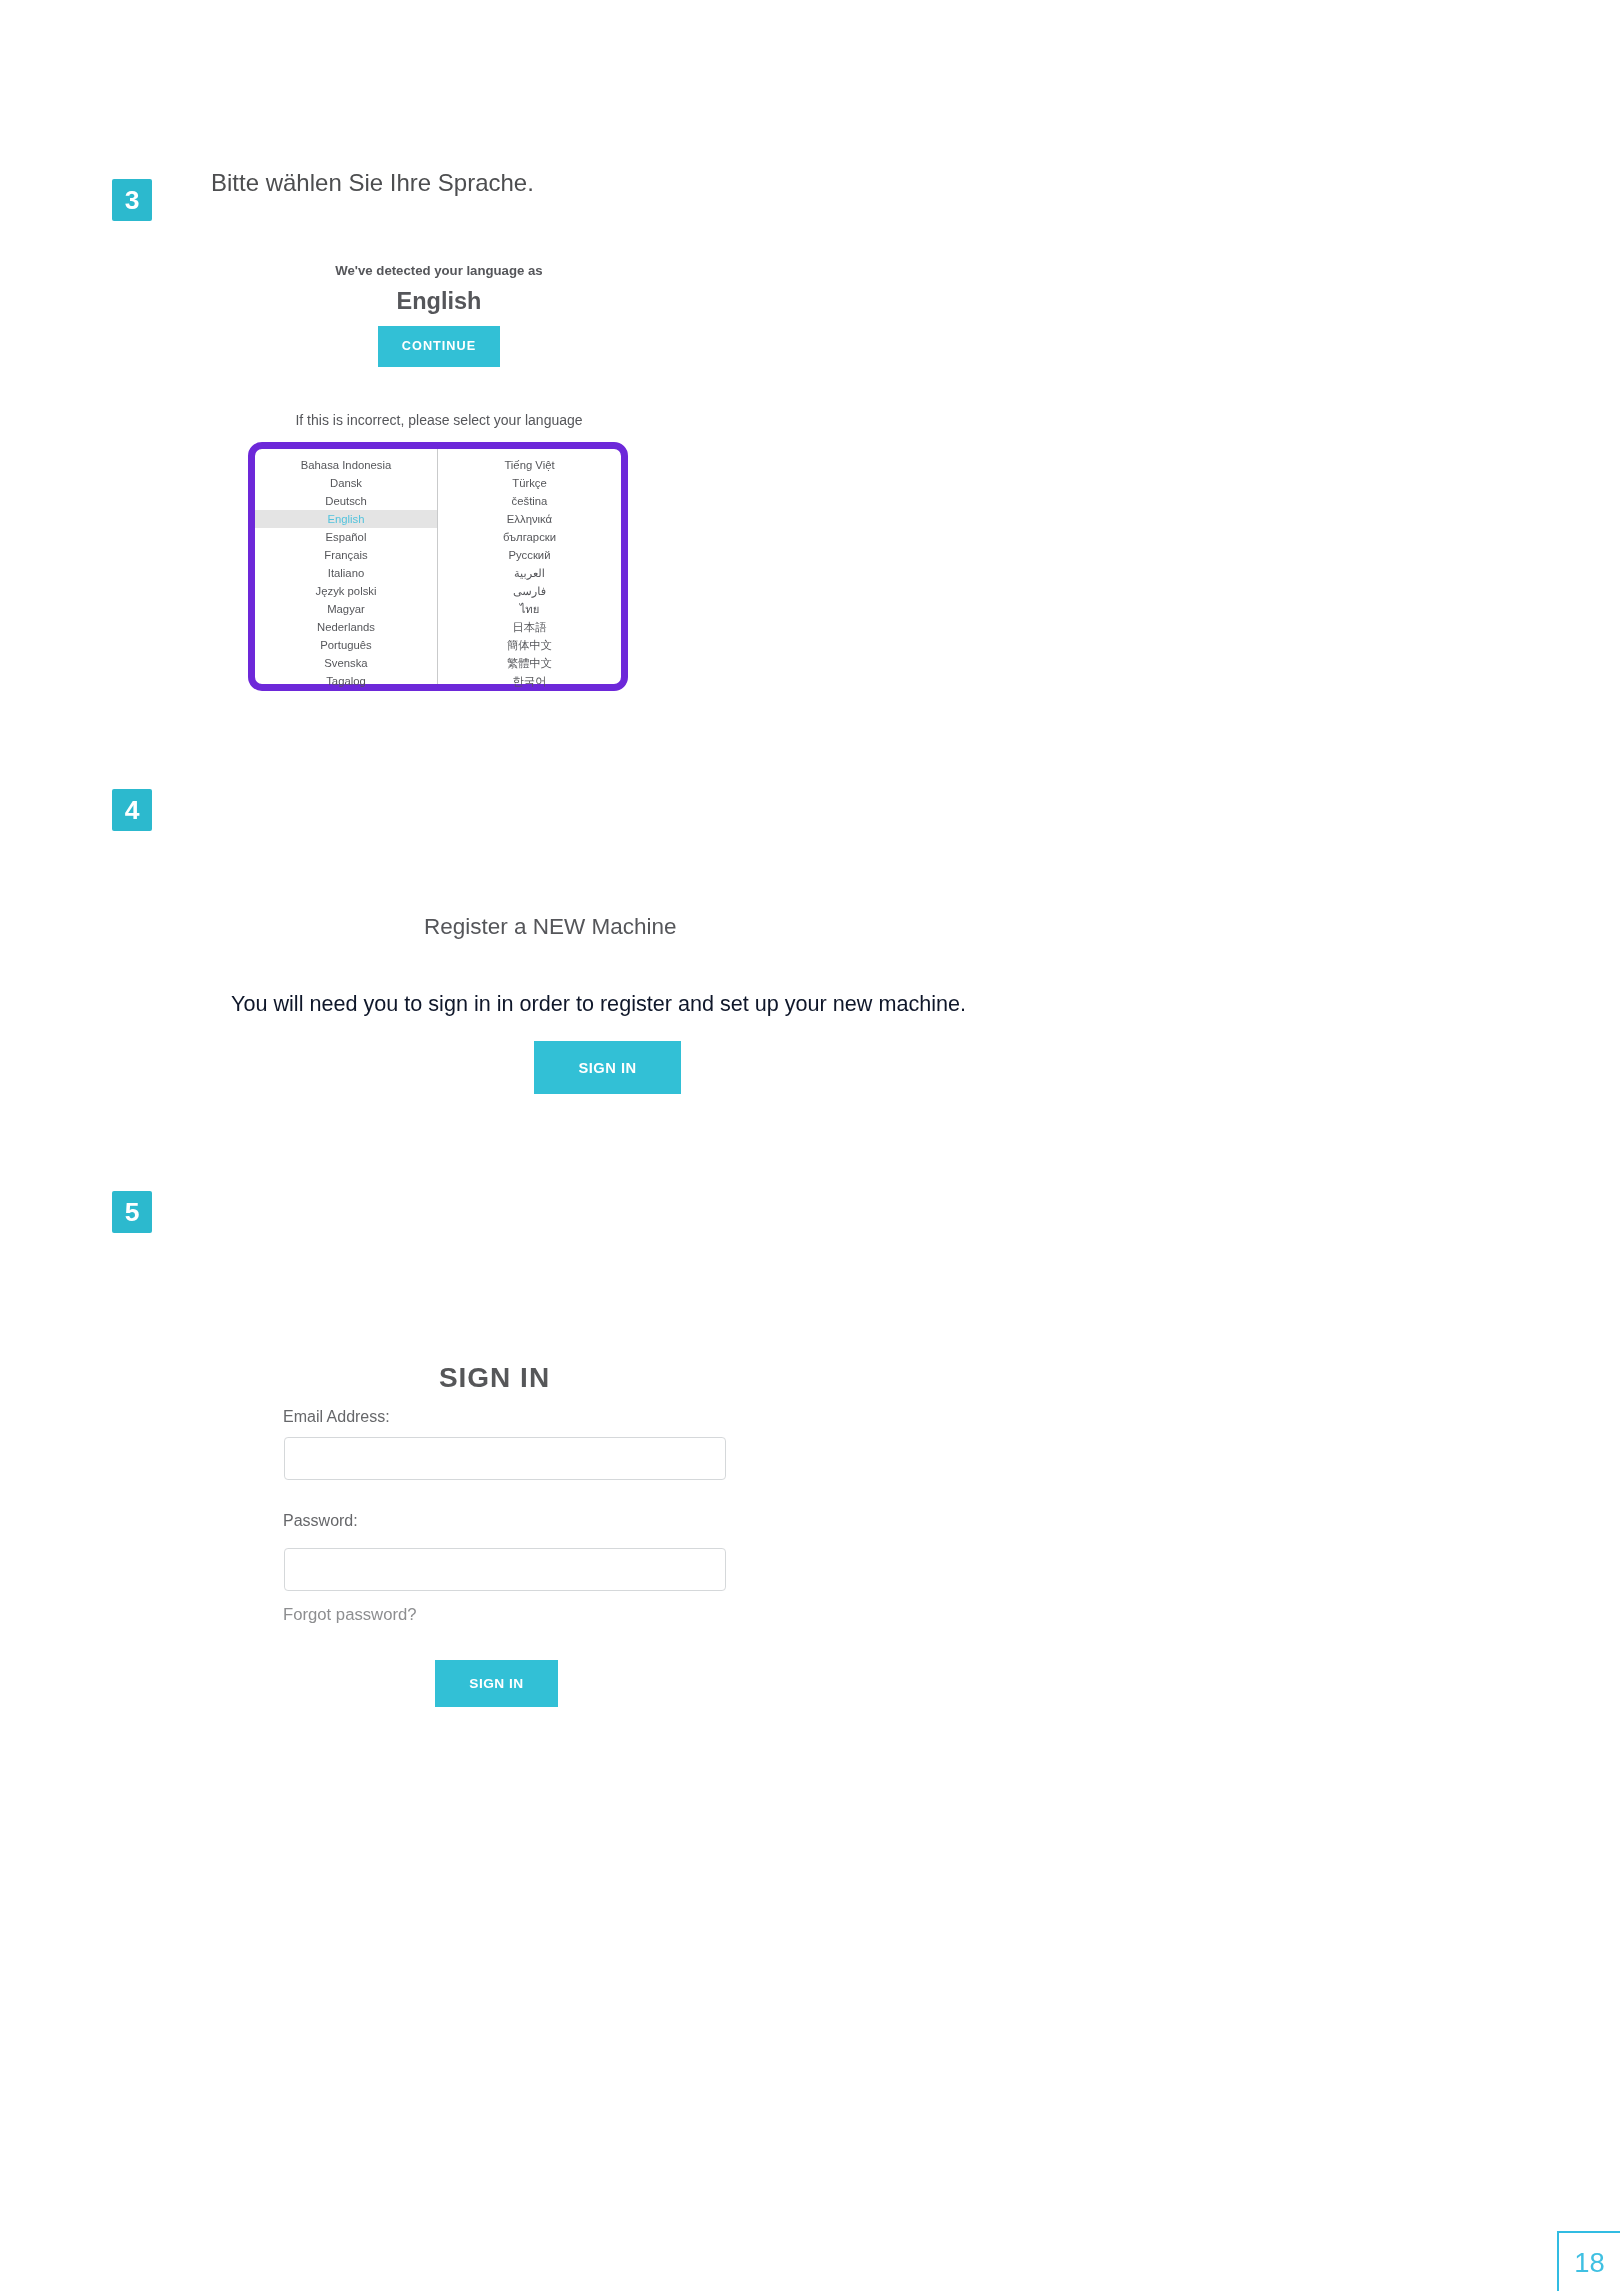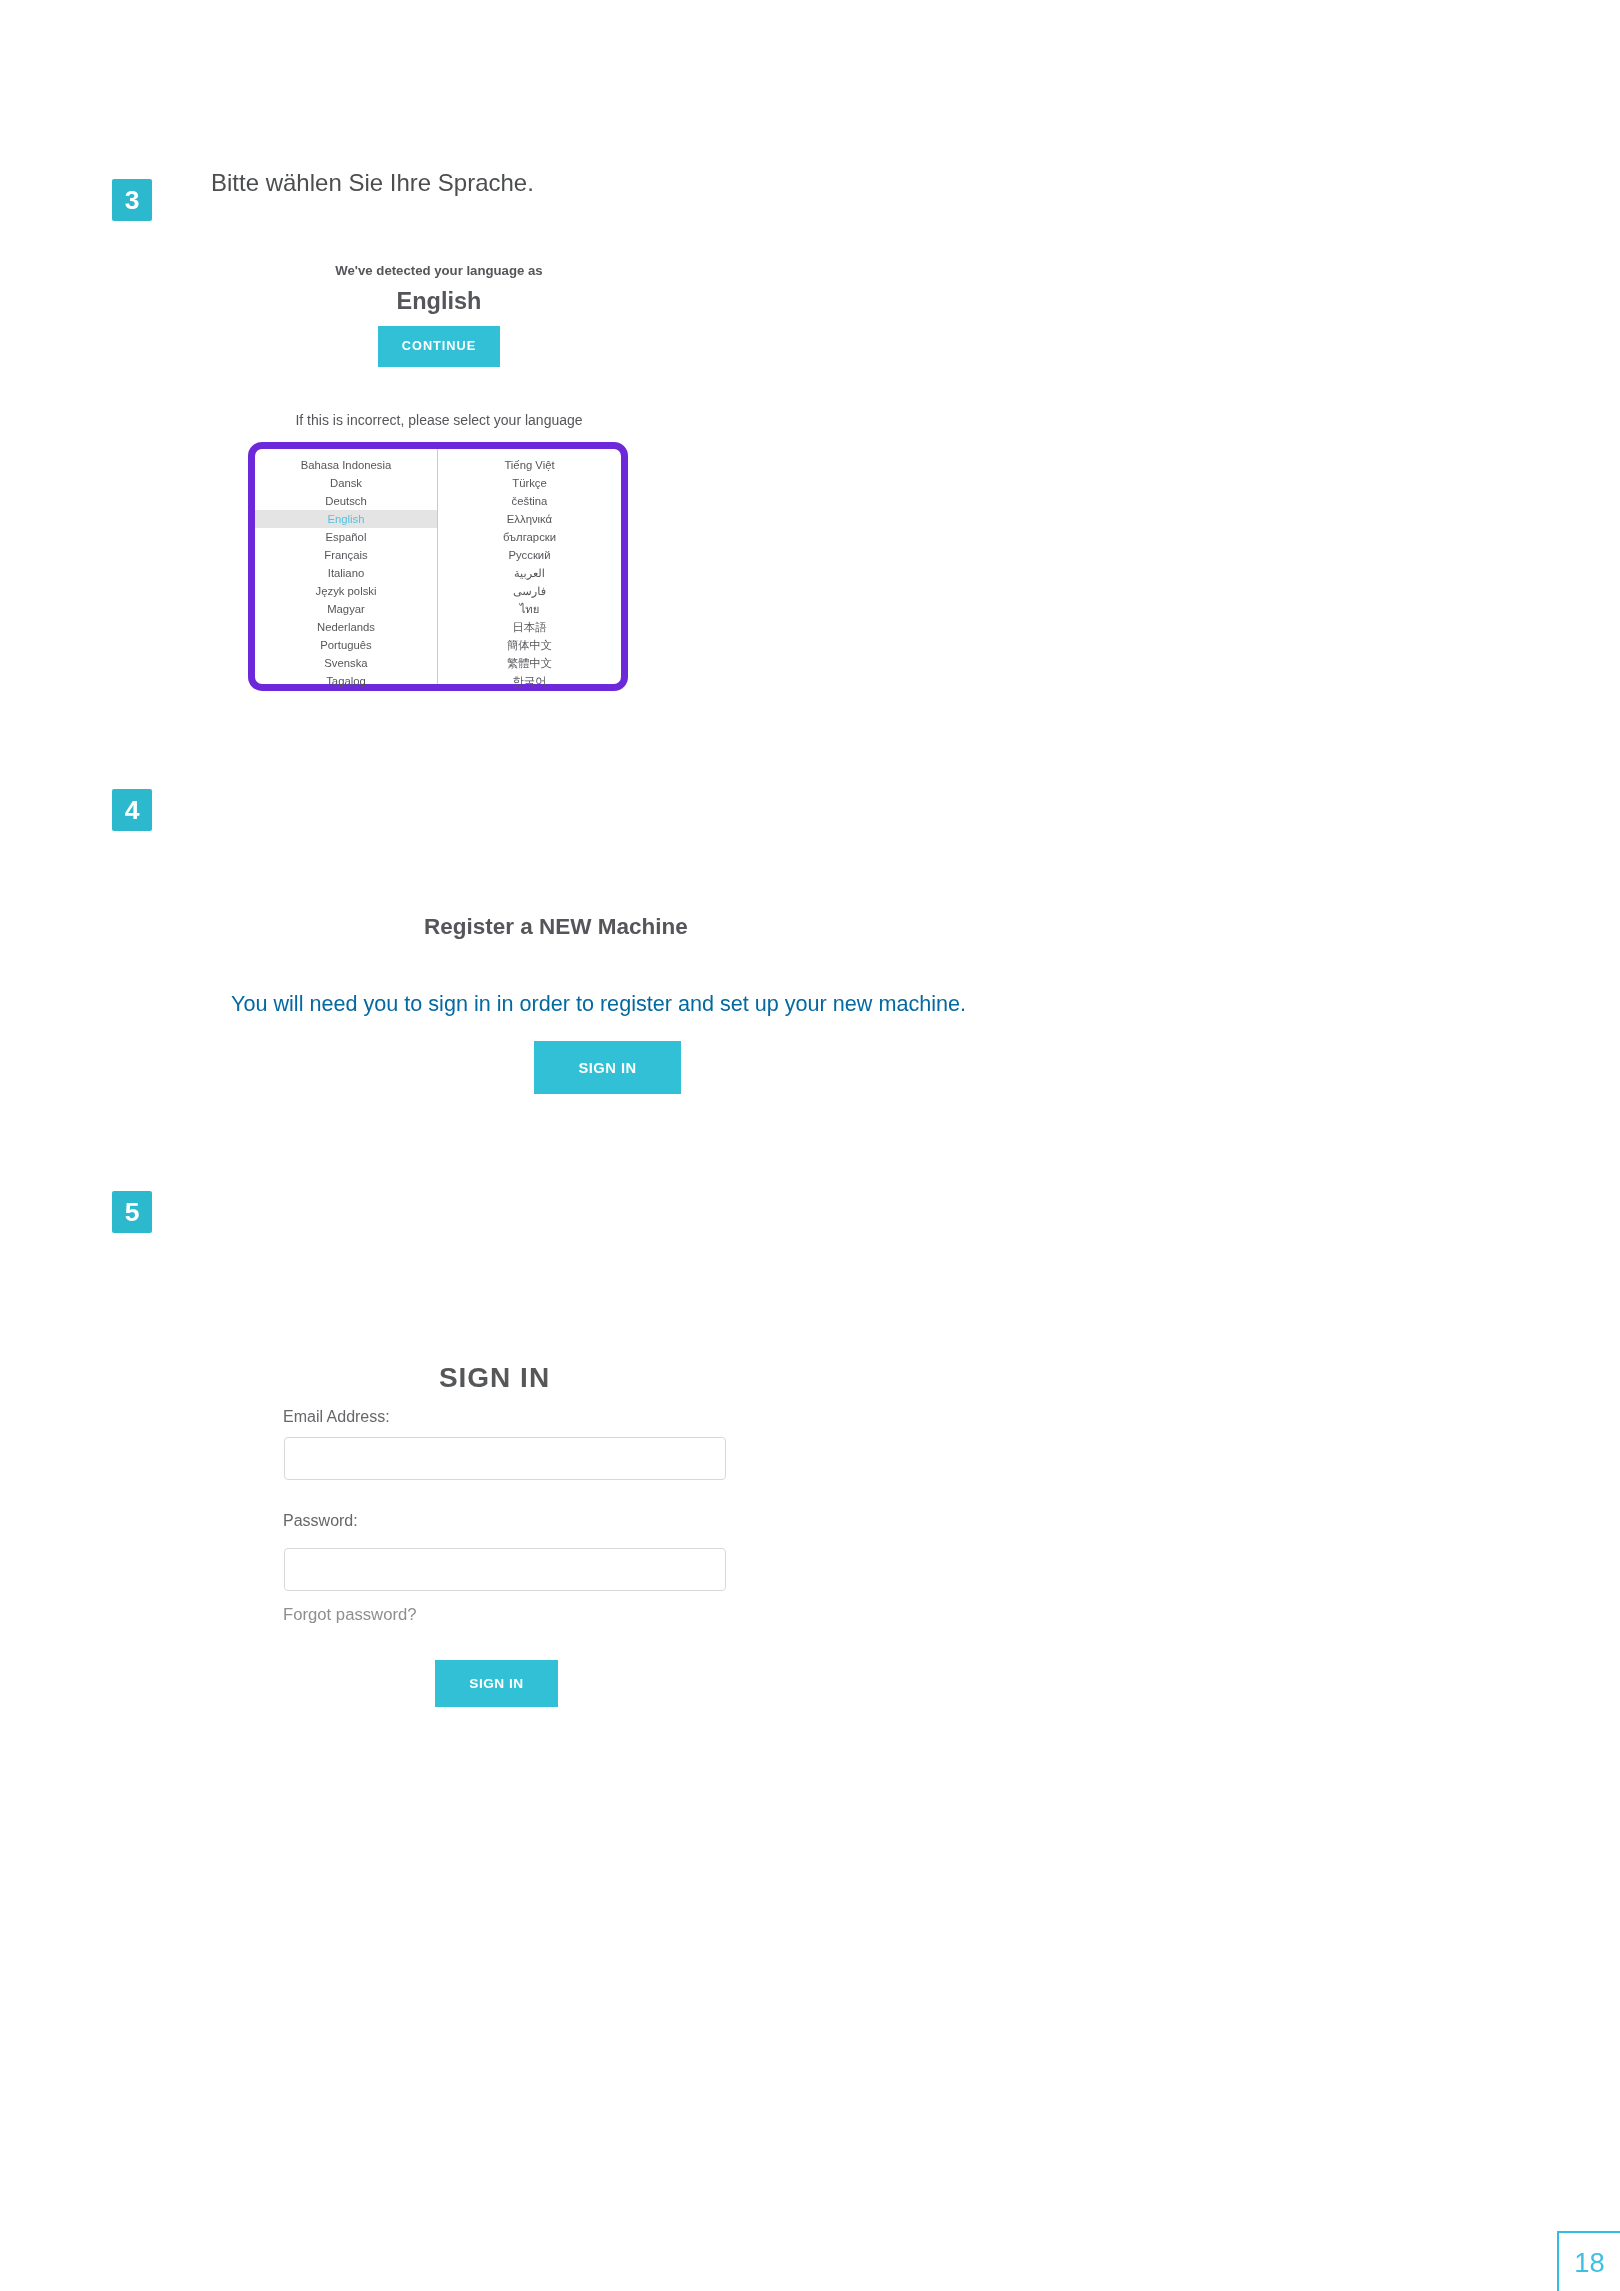--- a/index.html
+++ b/index.html
@@ -55,25 +55,25 @@
   .lang-col { width:50%; padding-top:6.9px; box-sizing:border-box; }
   .lang-col.first { border-right:1px solid #c9cacb; }
   .lang-item {
     font-size:11.3px; line-height:18px; color:#55565a; text-align:center; cursor:pointer;
   }
   .lang-item.selected { background:#e4e4e4; color:#52c3dd; }
 
   
   .register-title {
     position:absolute; left:424px; top:914px;
-    font-size:22.5px; font-weight:700; color:#55565a;
+    font-size:22.5px; font-weight:400; color:#55565a;
   }
   .register-body {
     position:absolute; left:231px; top:991px;
-    font-size:21.6px; color:#0369a1; font-weight:300;
+    font-size:21.6px; color:#0f172a; font-weight:300;
   }
   .register-signin-btn {
     position:absolute; left:534px; top:1041px; width:147px; height:53px;
     font-size:14.7px; font-weight:700; letter-spacing:0.5px;
   }
 
   
   .signin-title {
     position:absolute; left:284px; top:1362px; width:421px; text-align:center;
     font-size:28px; font-weight:700; color:#565759; letter-spacing:1px;

